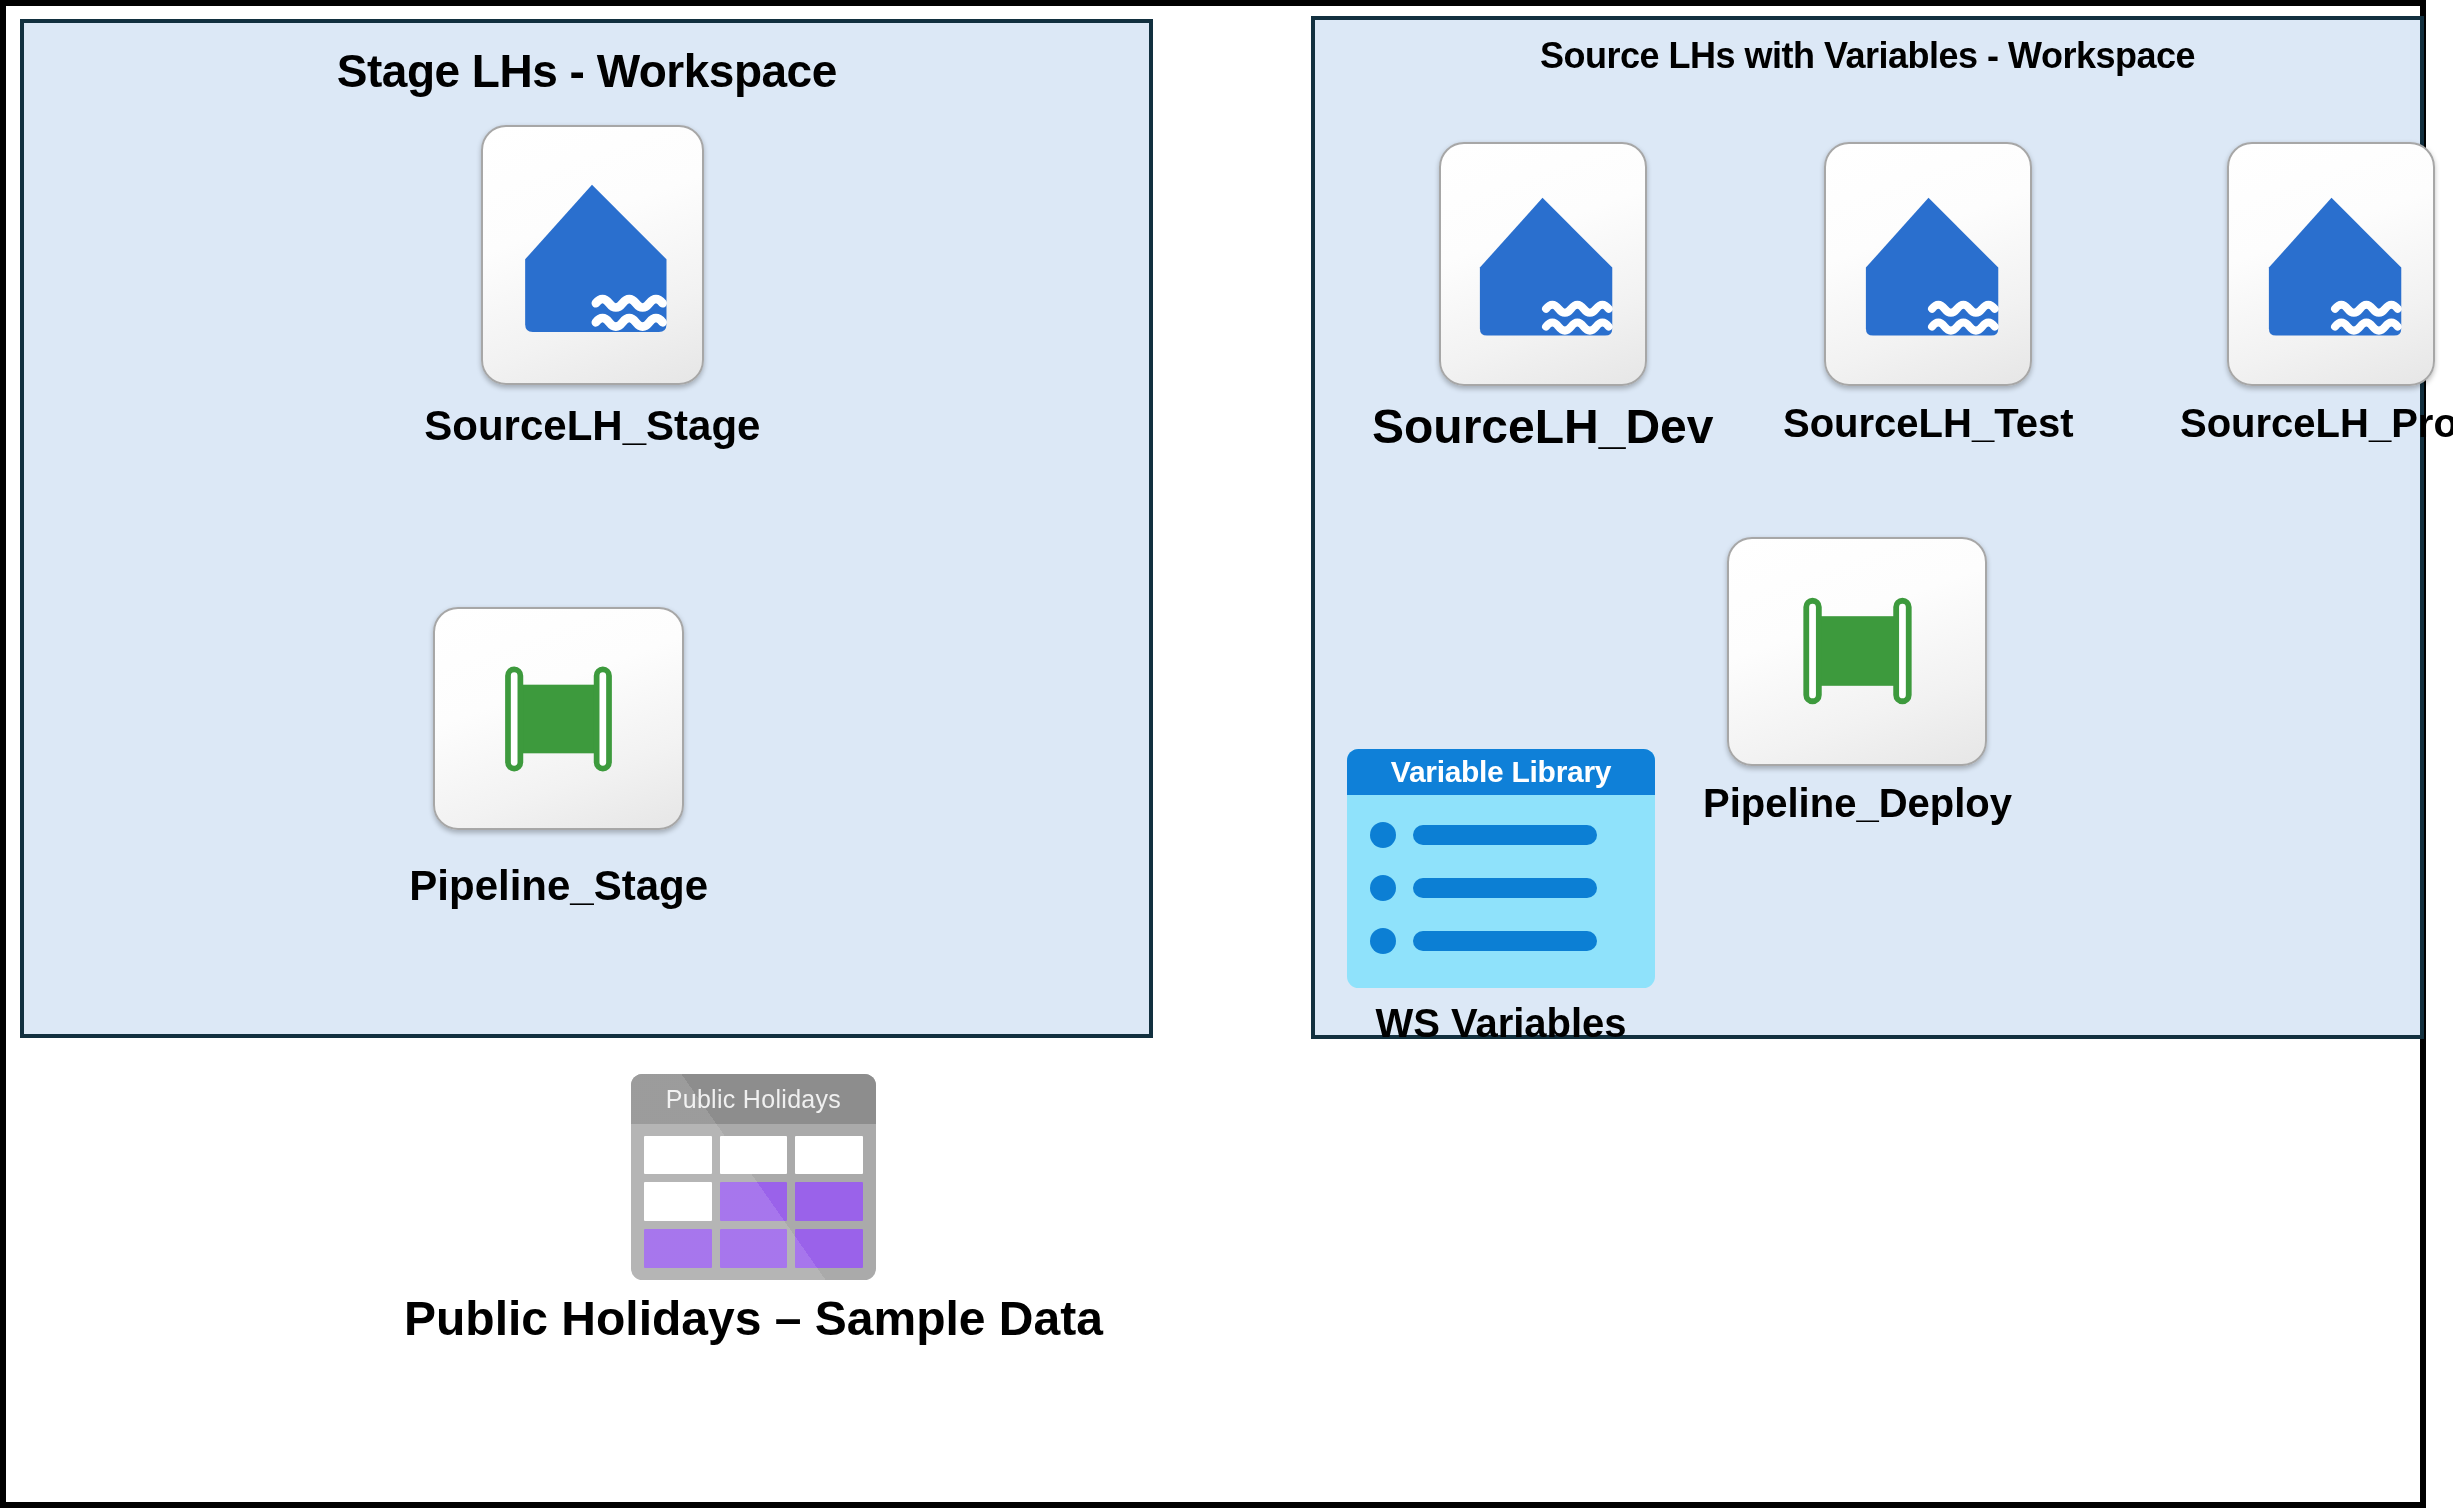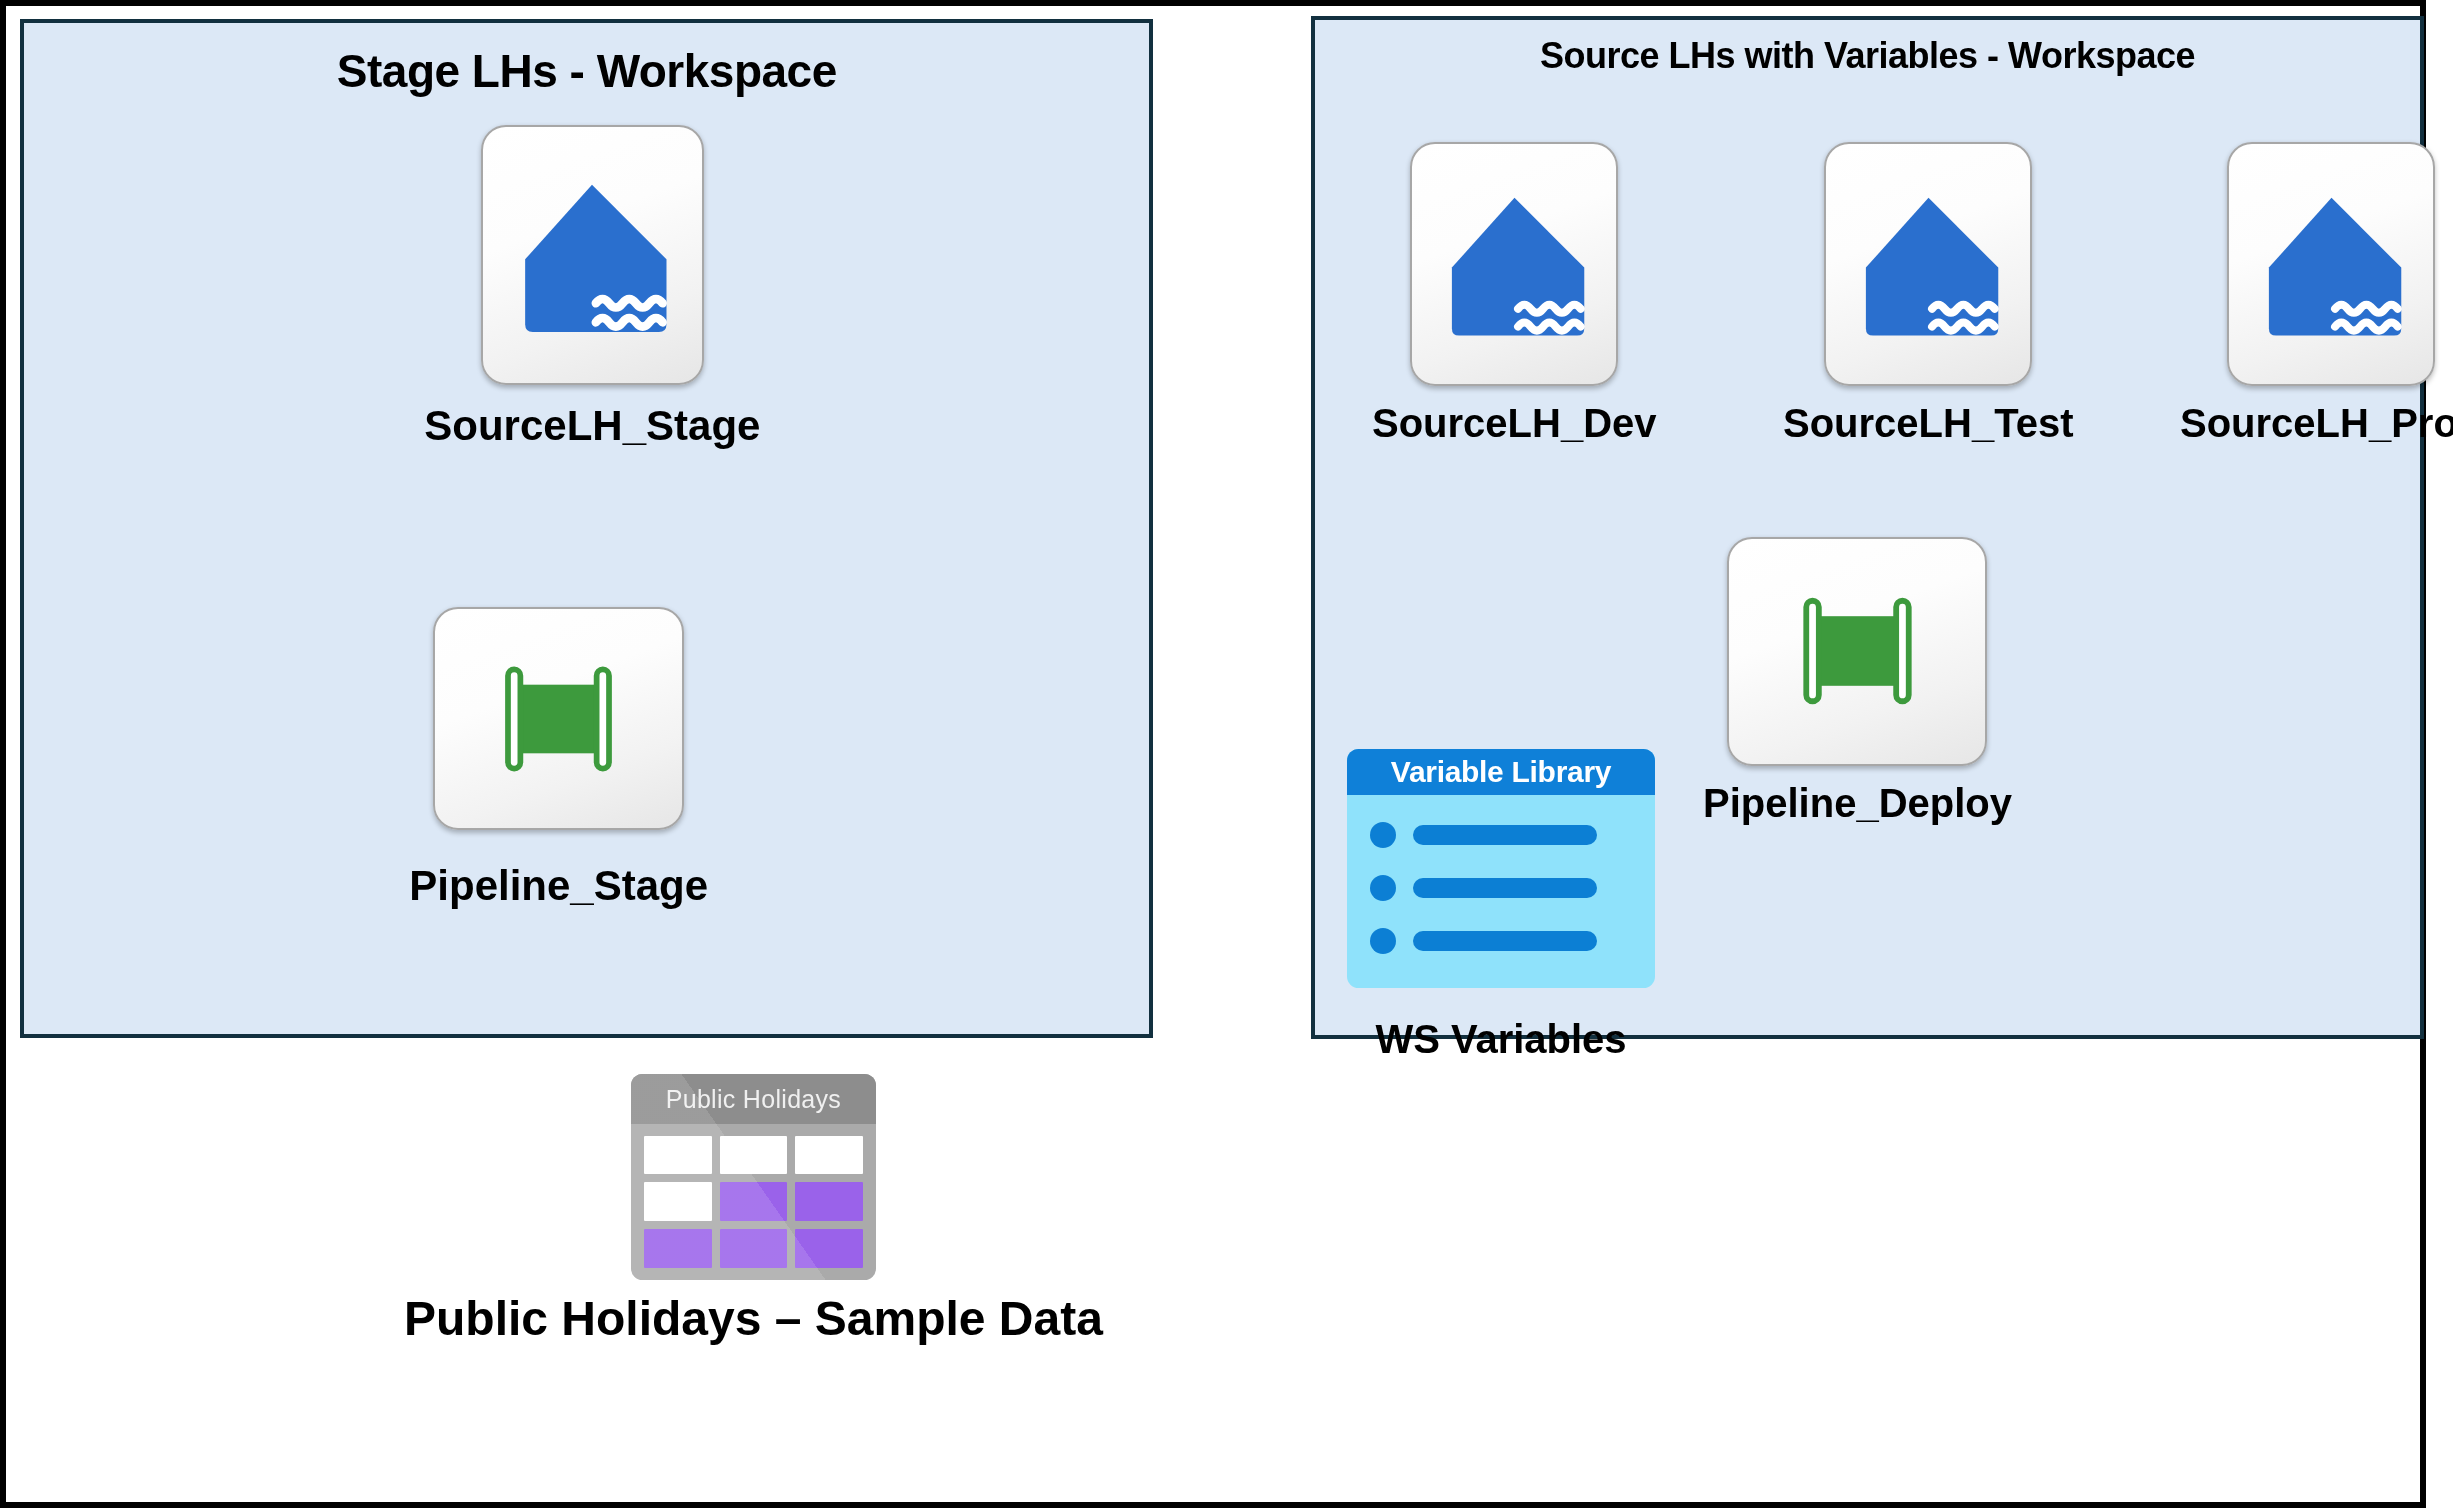--- a/index.html
+++ b/index.html
@@ -216,21 +216,21 @@
     <div class="item" style="left:57px; top:122px;">
       <div class="tile lh lh-small">
         <svg width="161" height="180" viewBox="0 0 180 200">
           <path d="M90 26 L168 104 L168 172 Q168 180 160 180 L28 180 Q20 180 20 172 L20 104 Z" fill="#2a6fce"></path>
           <g stroke="#ffffff" stroke-width="9" stroke-linecap="round" fill="none">
             <path d="M94 150 q7 -9 14 0 q7 9 14 0 q7 -9 14 0 q7 9 14 0 q7 -9 14 0"></path>
             <path d="M94 170 q7 -9 14 0 q7 9 14 0 q7 -9 14 0 q7 9 14 0 q7 -9 14 0"></path>
           </g>
         </svg>
       </div>
-      <div class="caption" style="font-size:40px; margin-top:17px;">SourceLH_Dev</div>
+      <div class="caption" style="font-size:48px; margin-top:17px;">SourceLH_Dev</div>
     </div>
 
     <div class="item" style="left:468px; top:122px;">
       <div class="tile lh lh-small">
         <svg width="161" height="180" viewBox="0 0 180 200">
           <path d="M90 26 L168 104 L168 172 Q168 180 160 180 L28 180 Q20 180 20 172 L20 104 Z" fill="#2a6fce"></path>
           <g stroke="#ffffff" stroke-width="9" stroke-linecap="round" fill="none">
             <path d="M94 150 q7 -9 14 0 q7 9 14 0 q7 -9 14 0 q7 9 14 0 q7 -9 14 0"></path>
             <path d="M94 170 q7 -9 14 0 q7 9 14 0 q7 -9 14 0 q7 9 14 0 q7 -9 14 0"></path>
           </g>
@@ -256,21 +256,21 @@
       <div class="tile pipe pipe-tile-sm">
         <svg width="145" height="124" viewBox="0 0 150 128">
           <rect x="33" y="28" width="84" height="72" fill="#3d9a3d"></rect>
           <rect x="22" y="12" width="13" height="104" rx="6.5" fill="#ffffff" stroke="#3d9a3d" stroke-width="6"></rect>
           <rect x="115" y="12" width="13" height="104" rx="6.5" fill="#ffffff" stroke="#3d9a3d" stroke-width="6"></rect>
         </svg>
       </div>
       <div class="caption" style="font-size:40px; margin-top:17px;">Pipeline_Deploy</div>
     </div>
 
-    <div class="item" style="left:32px; top:729px;gap:16px;">
+    <div class="item" style="left:32px; top:729px;">
       <div class="varlib">
         <div class="varlib-header">
           <span class="varlib-header-text">Variable Library</span>
         </div>
         <div class="varlib-rows">
           <div class="varlib-row">
             <span class="varlib-bullet"></span>
             <span class="varlib-bar" style="width:184px;"></span>
           </div>
           <div class="varlib-row">

